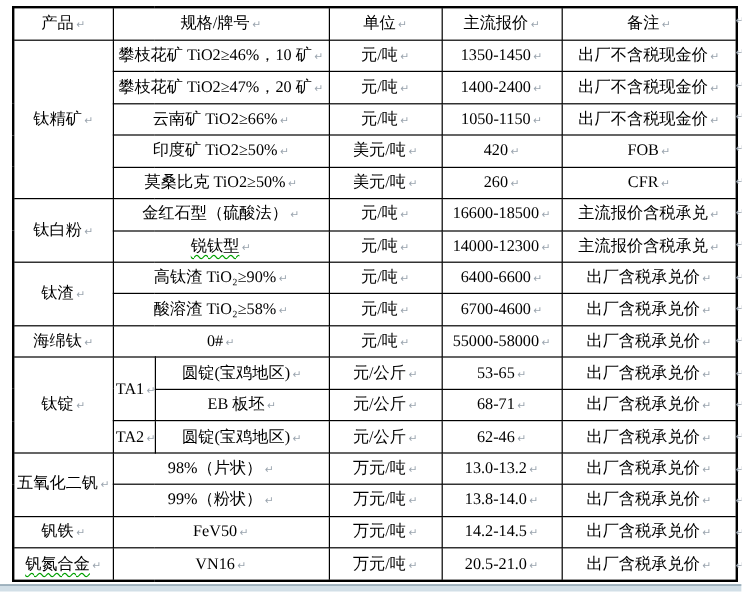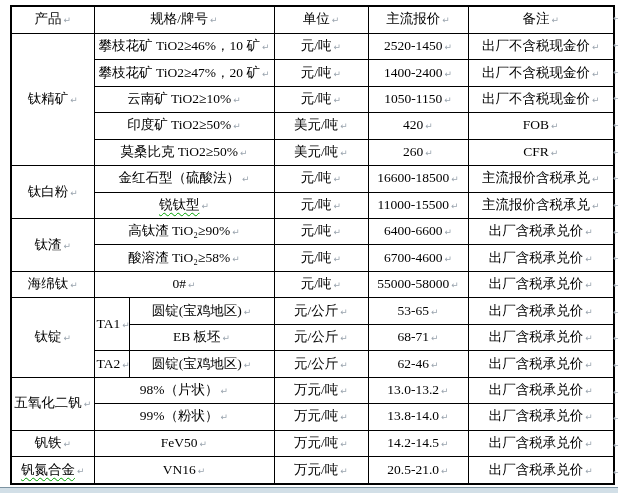--- a/index.html
+++ b/index.html
@@ -70,31 +70,31 @@
     <td><span>产品</span><span class="pm">↵</span></td>
     <td colspan="2"><span>规格/牌号</span><span class="pm">↵</span></td>
     <td><span>单位</span><span class="pm">↵</span></td>
     <td><span>主流报价</span><span class="pm">↵</span></td>
     <td><span>备注</span><span class="pm">↵</span></td>
   </tr>
   <tr>
     <td rowspan="5"><span>钛精矿</span><span class="pm">↵</span></td>
     <td colspan="2"><span>攀枝花矿 TiO2≥46%，10 矿</span><span class="pm">↵</span></td>
     <td><span>元/吨</span><span class="pm">↵</span></td>
-    <td><span>2520-1450</span><span class="pm">↵</span></td>
+    <td><span>1350-1450</span><span class="pm">↵</span></td>
     <td><span>出厂不含税现金价</span><span class="pm">↵</span></td>
   </tr>
   <tr>
     <td colspan="2"><span>攀枝花矿 TiO2≥47%，20 矿</span><span class="pm">↵</span></td>
     <td><span>元/吨</span><span class="pm">↵</span></td>
     <td><span>1400-2400</span><span class="pm">↵</span></td>
     <td><span>出厂不含税现金价</span><span class="pm">↵</span></td>
   </tr>
   <tr>
-    <td colspan="2"><span>云南矿 TiO2≥10%</span><span class="pm">↵</span></td>
+    <td colspan="2"><span>云南矿 TiO2≥66%</span><span class="pm">↵</span></td>
     <td><span>元/吨</span><span class="pm">↵</span></td>
     <td><span>1050-1150</span><span class="pm">↵</span></td>
     <td><span>出厂不含税现金价</span><span class="pm">↵</span></td>
   </tr>
   <tr>
     <td colspan="2"><span>印度矿 TiO2≥50%</span><span class="pm">↵</span></td>
     <td><span>美元/吨</span><span class="pm">↵</span></td>
     <td><span>420</span><span class="pm">↵</span></td>
     <td><span>FOB</span><span class="pm">↵</span></td>
   </tr>
@@ -107,21 +107,21 @@
   <tr>
     <td rowspan="2"><span>钛白粉</span><span class="pm">↵</span></td>
     <td colspan="2"><span>金红石型（硫酸法）</span><span class="pm">↵</span></td>
     <td><span>元/吨</span><span class="pm">↵</span></td>
     <td><span>16600-18500</span><span class="pm">↵</span></td>
     <td><span>主流报价含税承兑</span><span class="pm">↵</span></td>
   </tr>
   <tr>
     <td colspan="2"><span class="wavy">锐钛型</span><span class="pm">↵</span></td>
     <td><span>元/吨</span><span class="pm">↵</span></td>
-    <td><span>11000-15500</span><span class="pm">↵</span></td>
+    <td><span>14000-12300</span><span class="pm">↵</span></td>
     <td><span>主流报价含税承兑</span><span class="pm">↵</span></td>
   </tr>
   <tr>
     <td rowspan="2"><span>钛渣</span><span class="pm">↵</span></td>
     <td colspan="2"><span>高钛渣 TiO₂≥90%</span><span class="pm">↵</span></td>
     <td><span>元/吨</span><span class="pm">↵</span></td>
     <td><span>6400-6600</span><span class="pm">↵</span></td>
     <td><span>出厂含税承兑价</span><span class="pm">↵</span></td>
   </tr>
   <tr>

